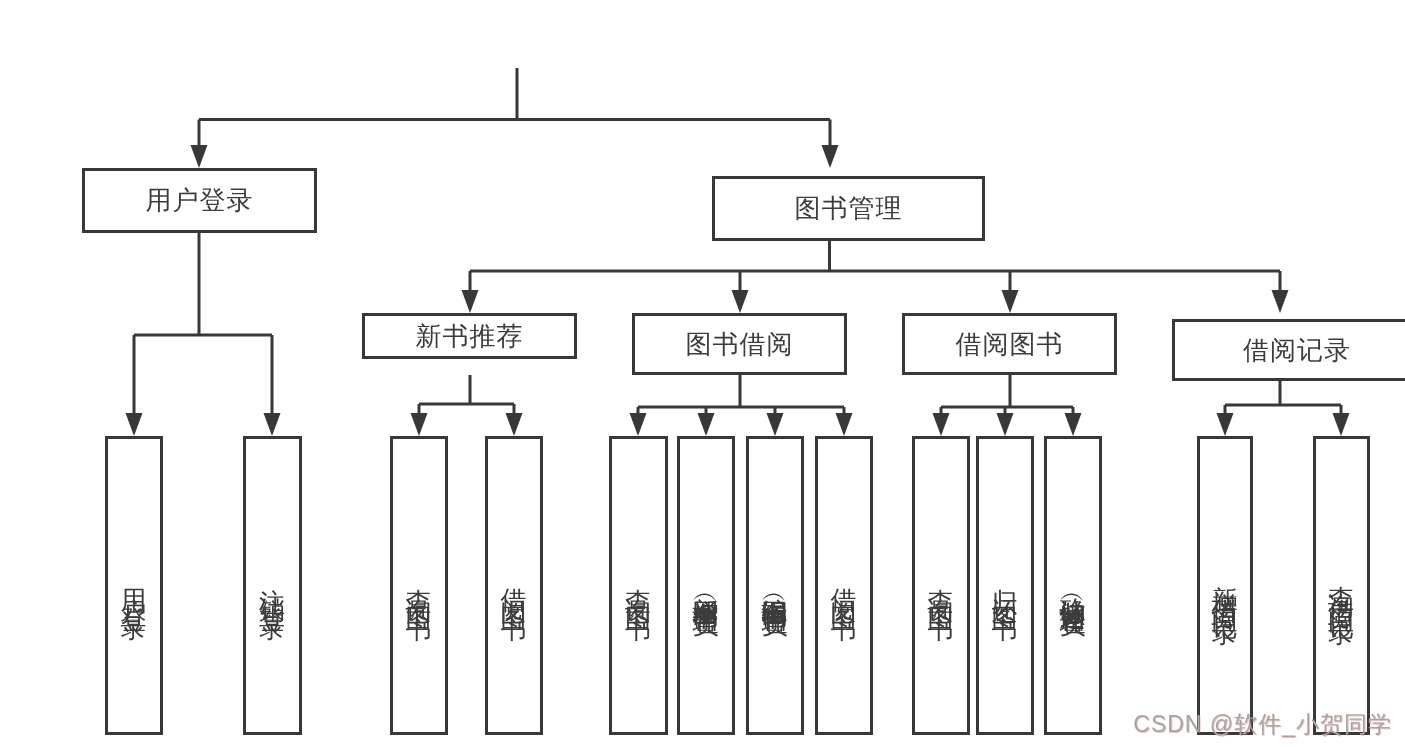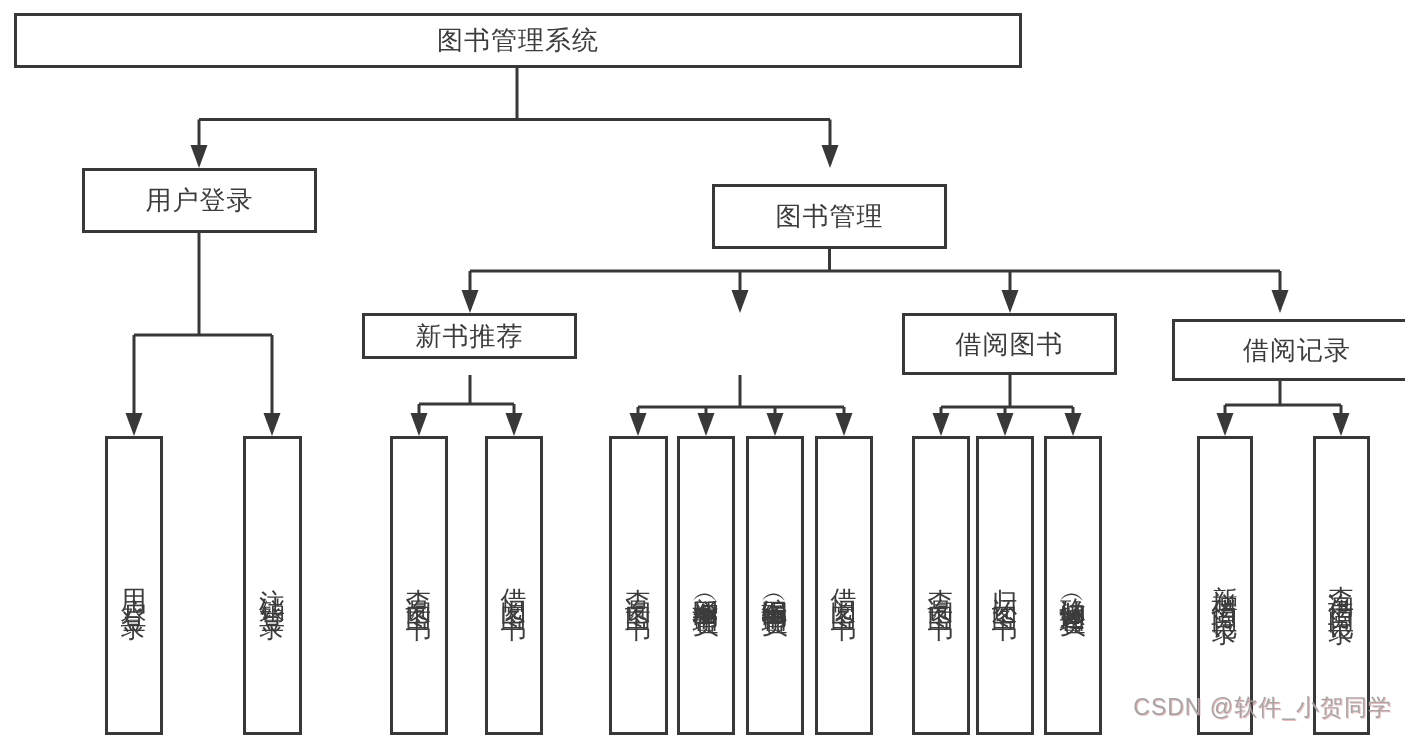--- a/index.html
+++ b/index.html
@@ -21,21 +21,21 @@
     font-size:26px;line-height:1;letter-spacing:9px;
   }
   .vtext.tight{letter-spacing:2px;}
   .vtext.mid{letter-spacing:7px;}
   svg.connectors{
     position:absolute;left:0;top:0;
     color:var(--line,#383838);
     pointer-events:none;
   }
   .watermark{
-    position:absolute;right:13px;bottom:24px;
+    position:absolute;right:13px;bottom:7px;
     font-size:23px;letter-spacing:1px;white-space:nowrap;
     color:var(--watermark,#a6a6a6);
     text-shadow:1px 1px 0 rgba(214,110,110,0.45);
   }
 </style>
 </head>
 <body>
 
 <div class="stage">
 
@@ -64,33 +64,33 @@
       <polygon points="766.5,413 783.5,413 775,436"></polygon>
       <polygon points="835.5,413 852.5,413 844,436"></polygon>
       <polygon points="932.5,413 949.5,413 941,436"></polygon>
       <polygon points="996.5,413 1013.5,413 1005,436"></polygon>
       <polygon points="1064.5,413 1081.5,413 1073,436"></polygon>
       <polygon points="1216.5,413 1233.5,413 1225,436"></polygon>
       <polygon points="1332.5,413 1349.5,413 1341,436"></polygon>
     </g>
   </svg>
 
-  <div class="box" style="left:14px;top:13px;width:1008px;height:55px">
-    <span class="hlabel">图书管理系统</span>
-  </div>
 
   <div class="box" style="left:82px;top:168px;width:235px;height:65px">
     <span class="hlabel">用户登录</span>
   </div>
-  <div class="box" style="left:712px;top:184px;width:235px;height:65px">
+  <div class="box" style="left:712px;top:176px;width:273px;height:65px">
     <span class="hlabel">图书管理</span>
   </div>
 
   <div class="box" style="left:362px;top:313px;width:215px;height:46px">
     <span class="hlabel">新书推荐</span>
+  </div>
+  <div class="box" style="left:632px;top:313px;width:215px;height:62px">
+    <span class="hlabel">图书借阅</span>
   </div>
   <div class="box" style="left:902px;top:313px;width:215px;height:62px">
     <span class="hlabel">借阅图书</span>
   </div>
   <div class="box" style="left:1172px;top:319px;width:250px;height:62px">
     <span class="hlabel">借阅记录</span>
   </div>
 
   <div class="box" style="left:105px;top:436px;width:58px;height:299px">
     <span class="vtext">用户登录</span>

